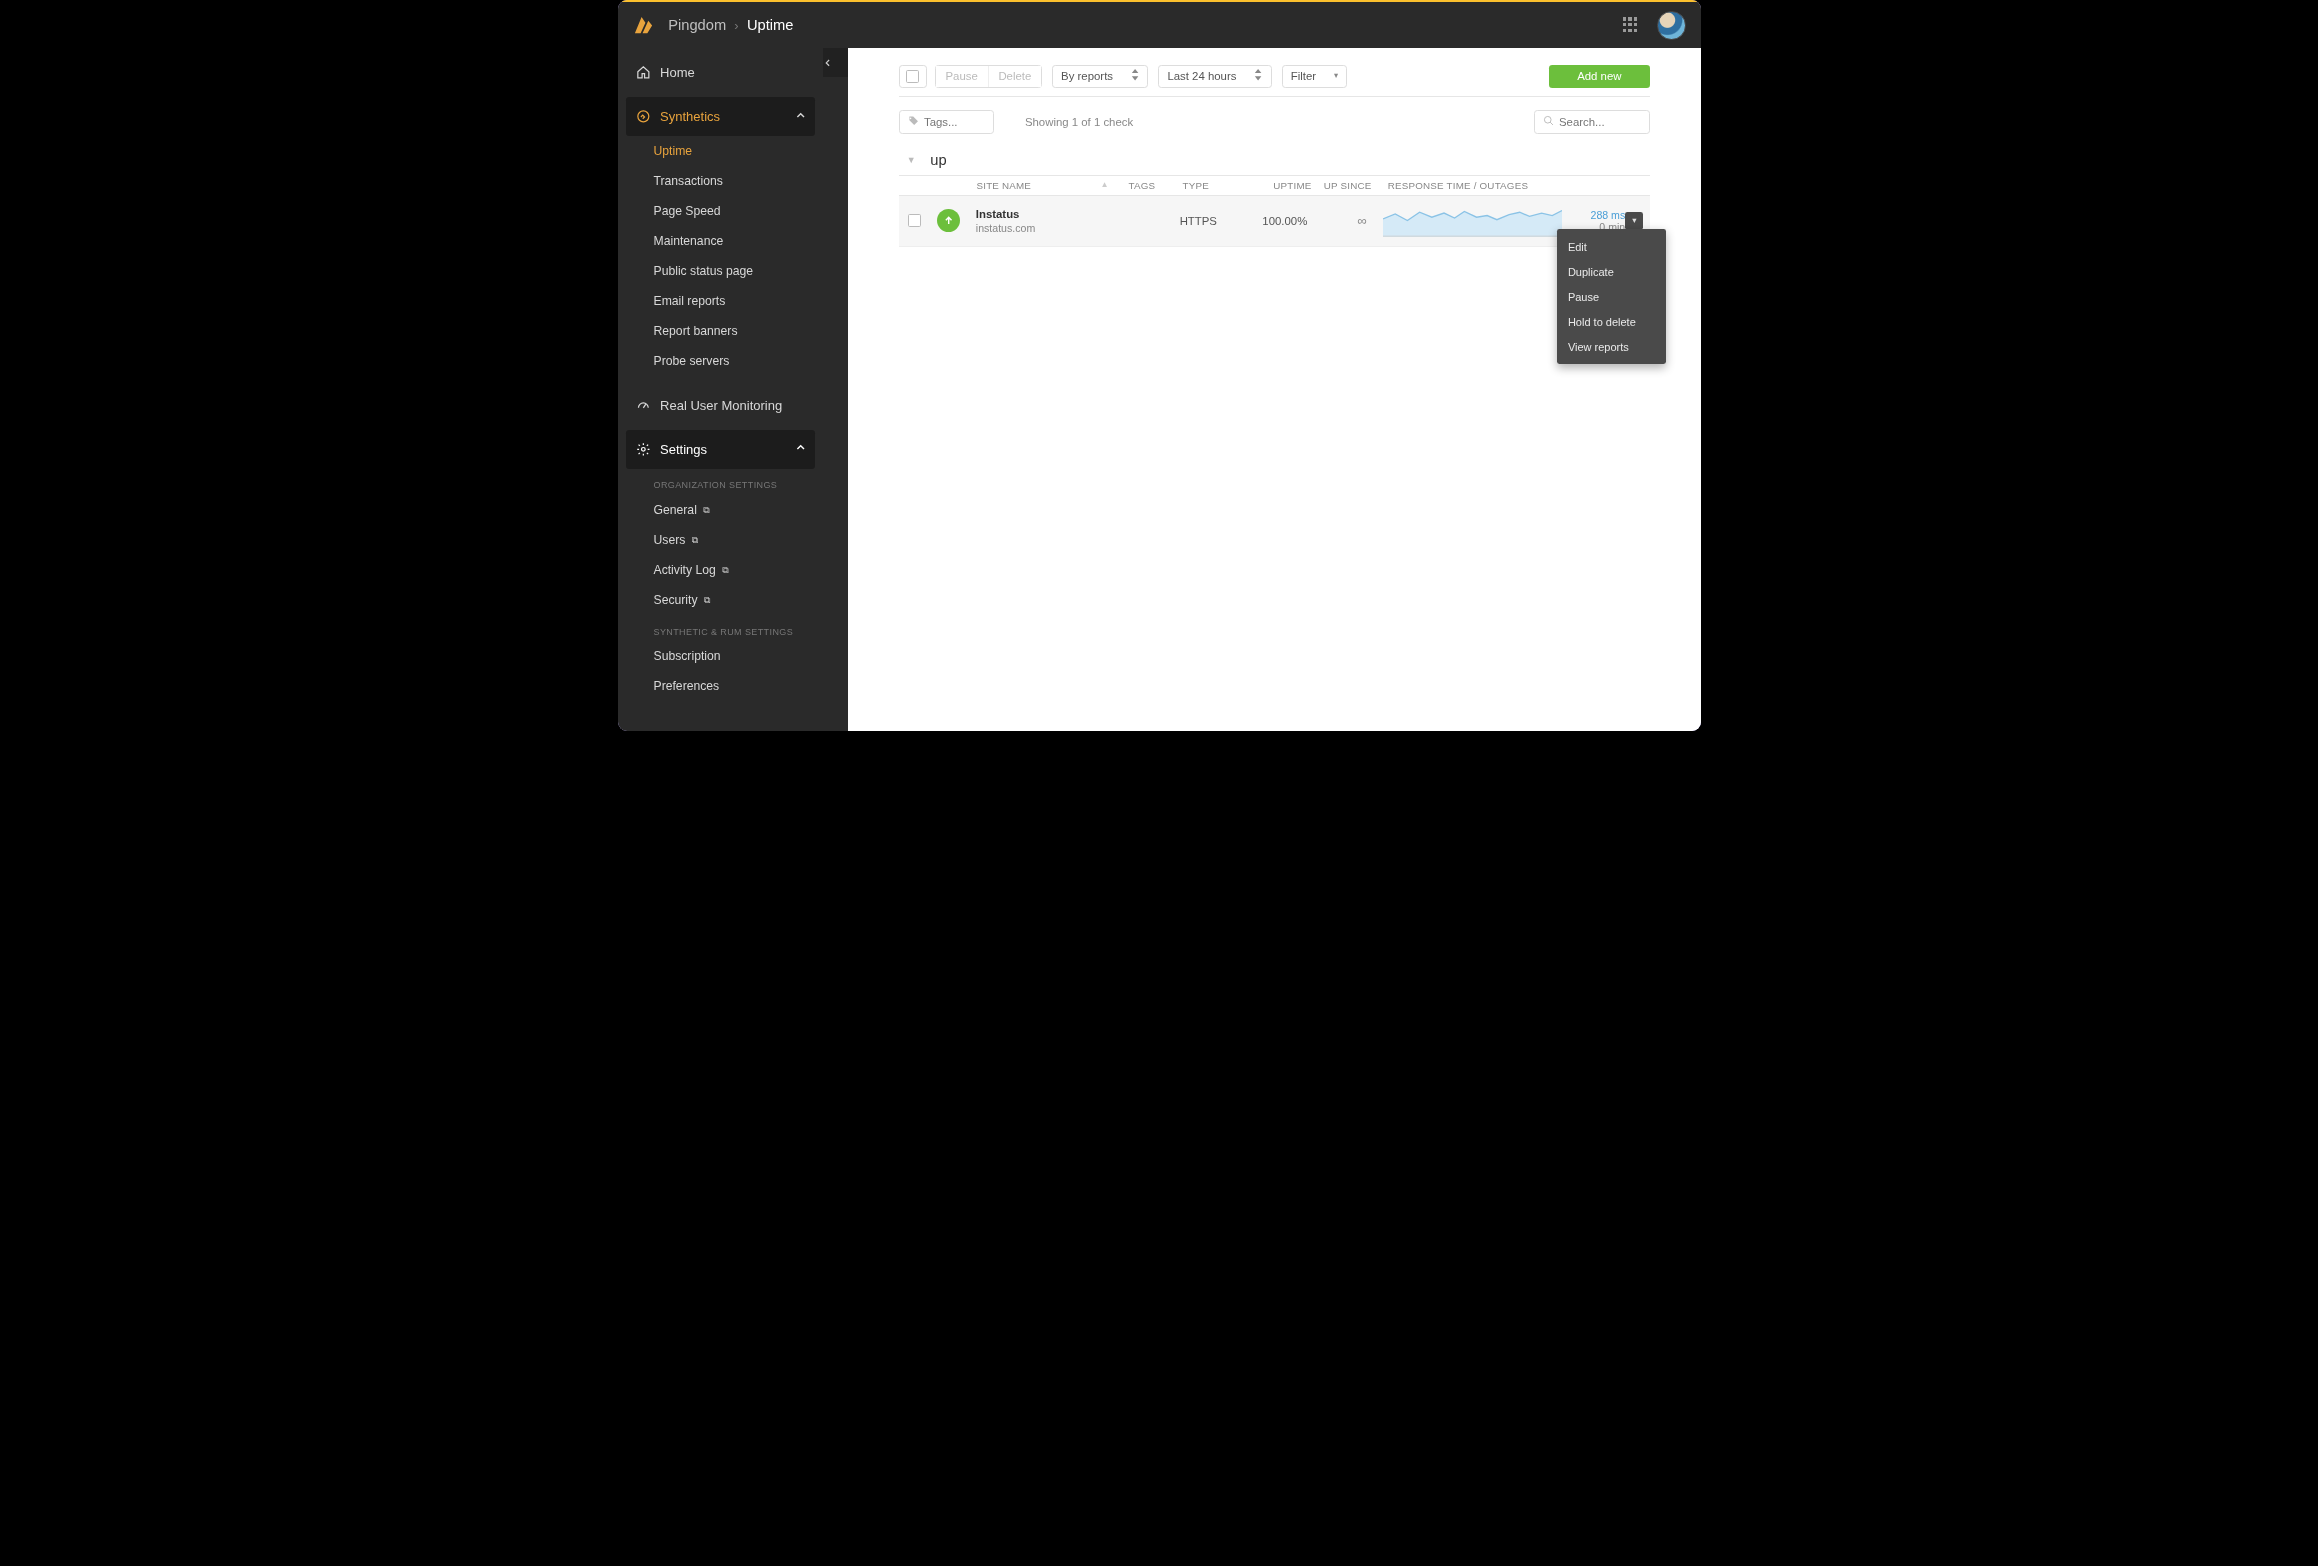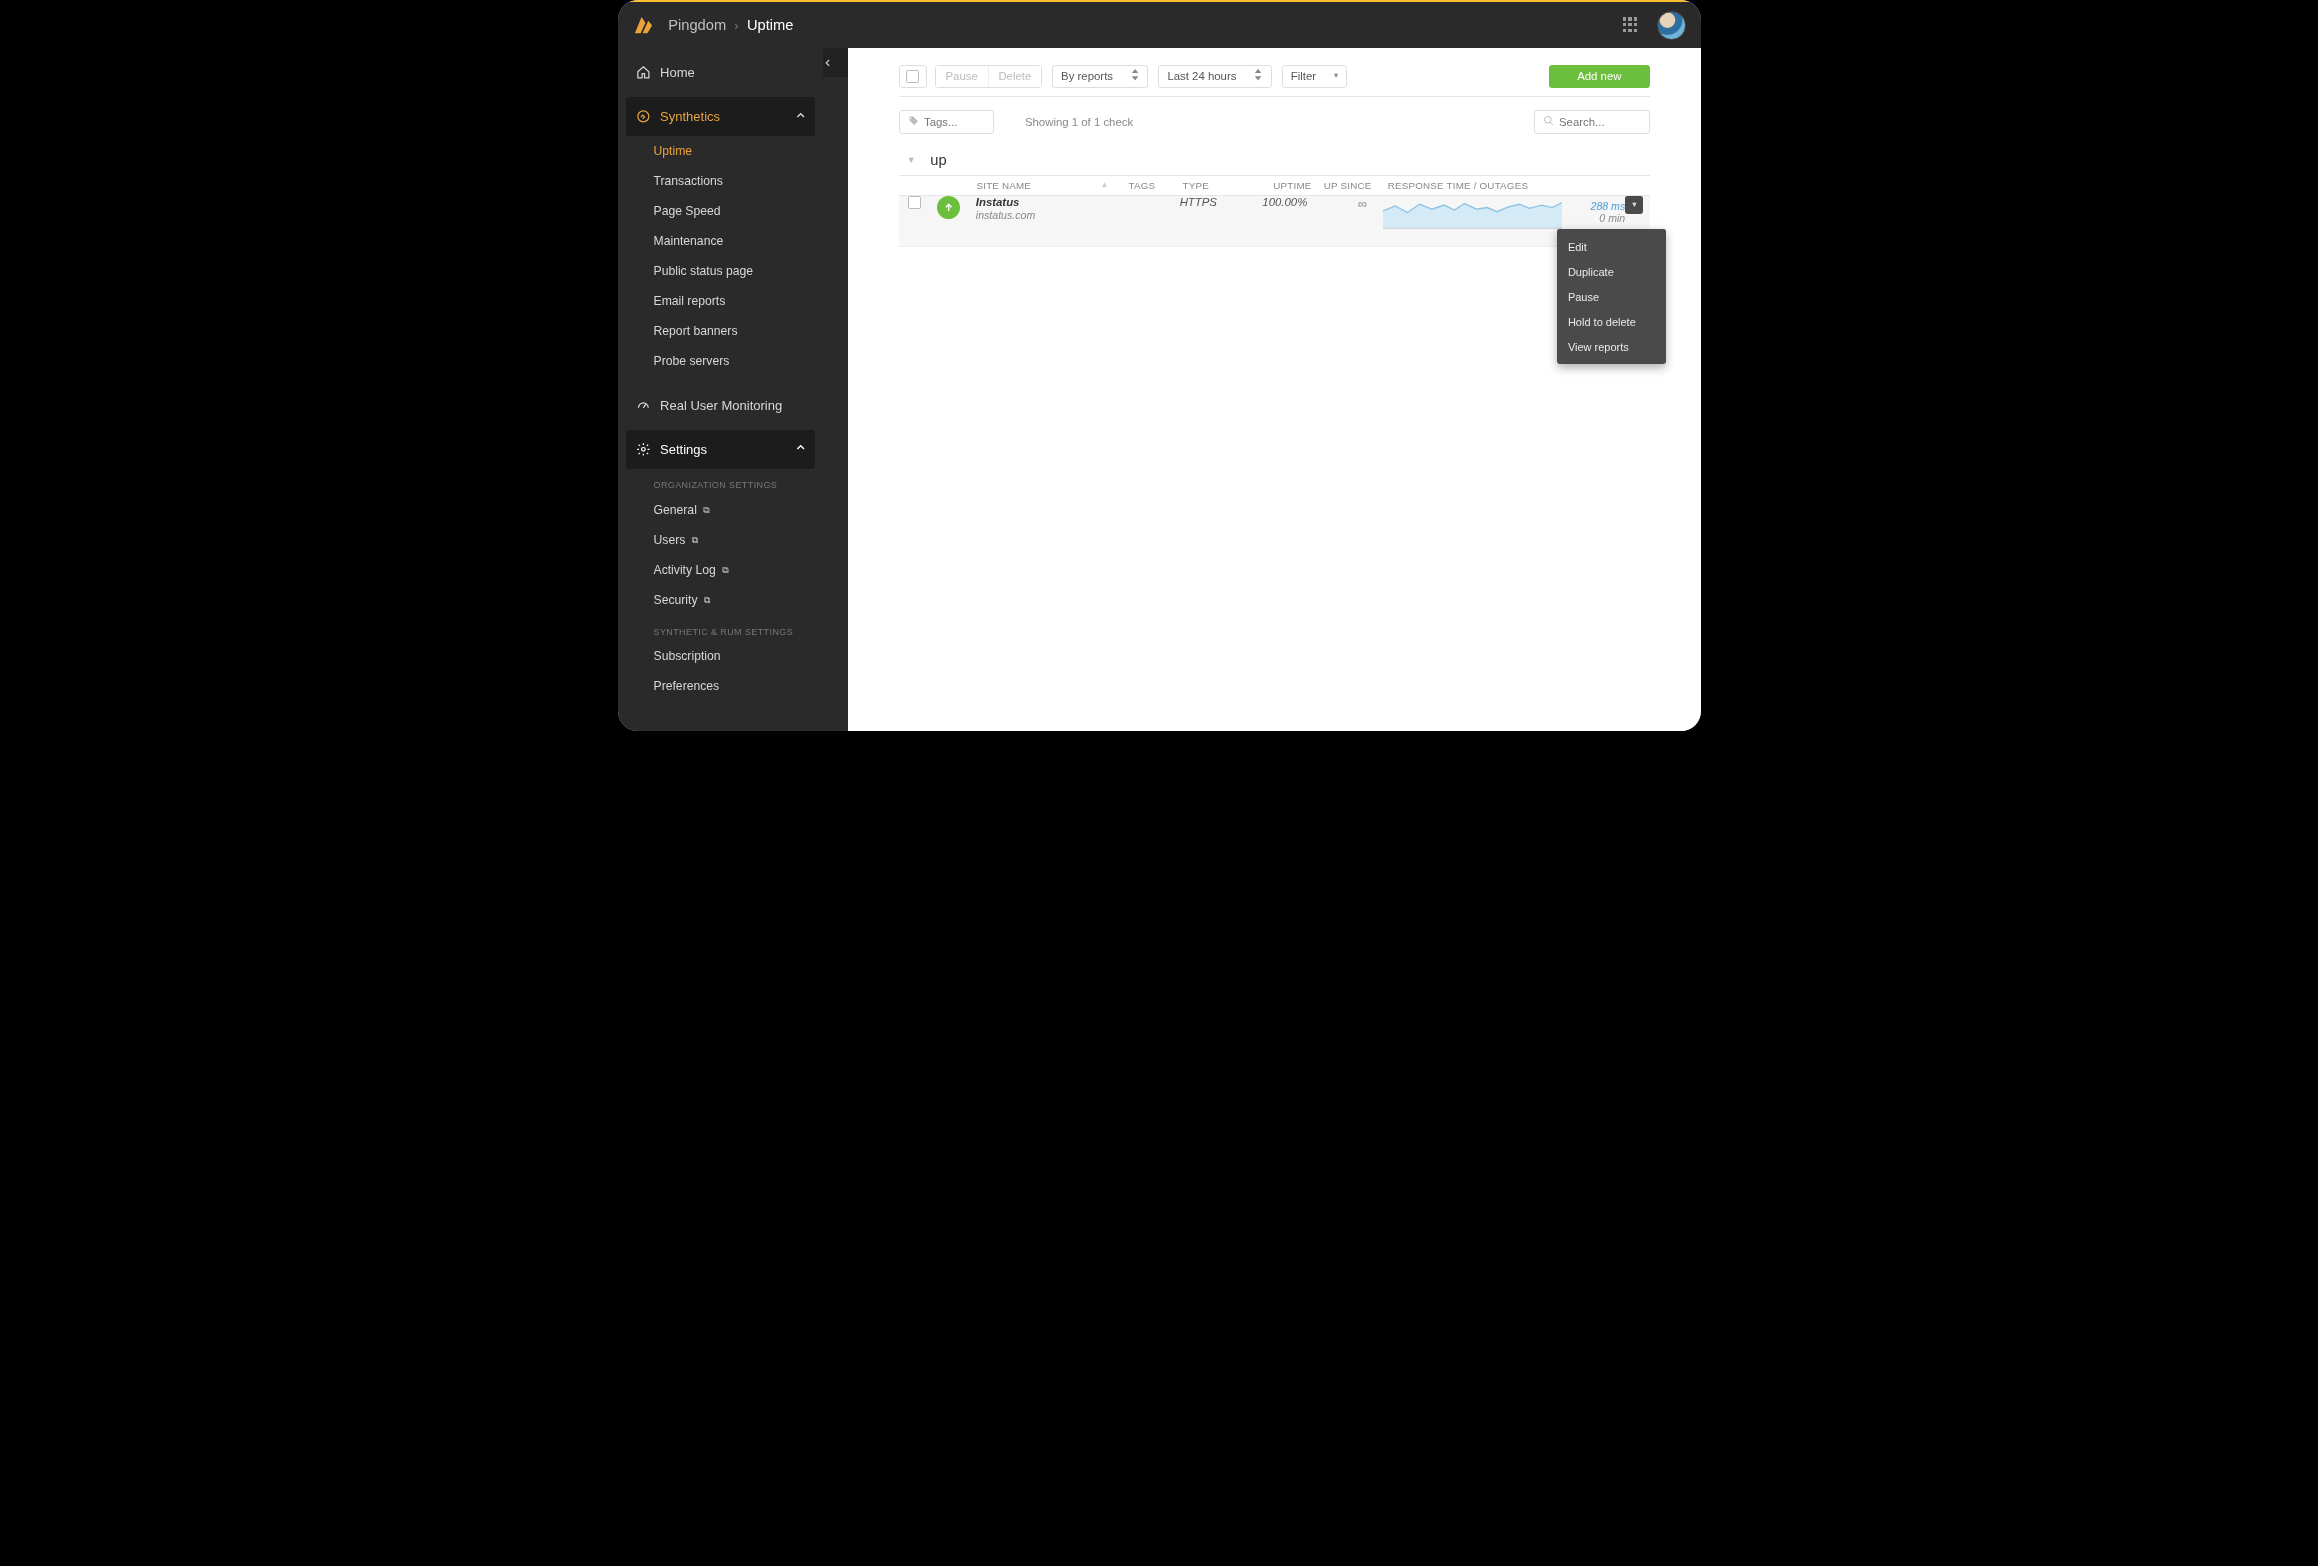--- a/index.html
+++ b/index.html
@@ -1,17 +1,17 @@
 <!DOCTYPE html>
 <html style="font-size:13px"><head>
 <meta charset="utf-8">
 <style>
 * { box-sizing: border-box; margin: 0; padding: 0; }
 body { font-family: -apple-system, BlinkMacSystemFont, "Segoe UI", Arial, sans-serif; background: #000; overflow: hidden; }
-.app { display: flex; flex-direction: column; width: 1083px; height: 731px; background: #c4b5fd; border-radius: 20px; overflow: hidden; margin: 0 auto; position: relative; }
+.app { display: flex; flex-direction: column; width: 1083px; height: 731px; background: #c4b5fd; border-radius: 9px; overflow: hidden; margin: 0 auto; position: relative; }
 .topbar-gold { height: 2.4px; background: #fbc02d; }
 .header { height: 46px; background: #2a2a2a; display: flex; align-items: center; padding: 0 14.7px; color: #b8b8b8; }
 .logo { width: 23px; height: 23px; margin-right: 13px; display: flex; align-items: center; justify-content: center; }
 .logo svg { width: 23px; height: 23px; }
 .breadcrumb { display: flex; align-items: center; font-size: 14.7px; }
 .breadcrumb .sep { margin: 0 8.2px; color: #777; font-size: 13px; }
 .breadcrumb .section { color: #bfbfbf; }
 .breadcrumb .current { color: #fff; font-weight: 400; }
 .header-spacer { flex: 1; }
 .apps-grid { width: 16.3px; height: 16.3px; display: grid; grid-template-columns: repeat(3,3.3px); grid-template-rows: repeat(3,3.3px); gap: 2.4px; margin-right: 18px; cursor: pointer; }
@@ -62,21 +62,21 @@
 .col-check { width: 39px; padding-left: 9.8px; }
 .col-status { width: 39px; }
 .col-name { width: 152px; position: relative; }
 .col-name .sort { color: #ccc; font-size: 8.2px; position: absolute; right: 19.6px; }
 .col-tags { width: 54px; }
 .col-type { width: 70px; }
 .col-uptime { width: 59px; text-align: right; }
 .col-upsince { width: 60px; text-align: right; }
 .col-rt { flex: 1; padding-left: 16.3px; }
 .col-menu { width: 24.5px; }
-.trow { display: flex; align-items: flex-start; height: 51px; border-bottom: 0.8px solid #eee; background: #f6f6f6; font-style: italic; }
+.trow { display: flex; align-items: center; height: 51px; border-bottom: 0.8px solid #eee; background: #f6f6f6; }
 .trow .col-check { display: flex; align-items: center; }
 .status-up { width: 23px; height: 23px; border-radius: 50%; background: #6cbf3c; display: flex; align-items: center; justify-content: center; color: #fff; font-size: 11.4px; }
 .trow .col-name { display: flex; flex-direction: column; }
 .trow .col-name .nm { font-weight: 600; color: #333; font-size: 11.4px; }
 .trow .col-name .dm { color: #888; font-size: 10.6px; margin-top: 1.6px; }
 .trow .col-type { color: #555; font-size: 11.4px; }
 .trow .col-uptime { color: #555; font-size: 11.4px; text-align: right; }
 .trow .col-upsince { color: #888; font-size: 13px; text-align: right; }
 .chart-wrap { flex: 1; padding-left: 16.3px; display: flex; align-items: center; }
 .chart { width: 179px; height: 33px; }

